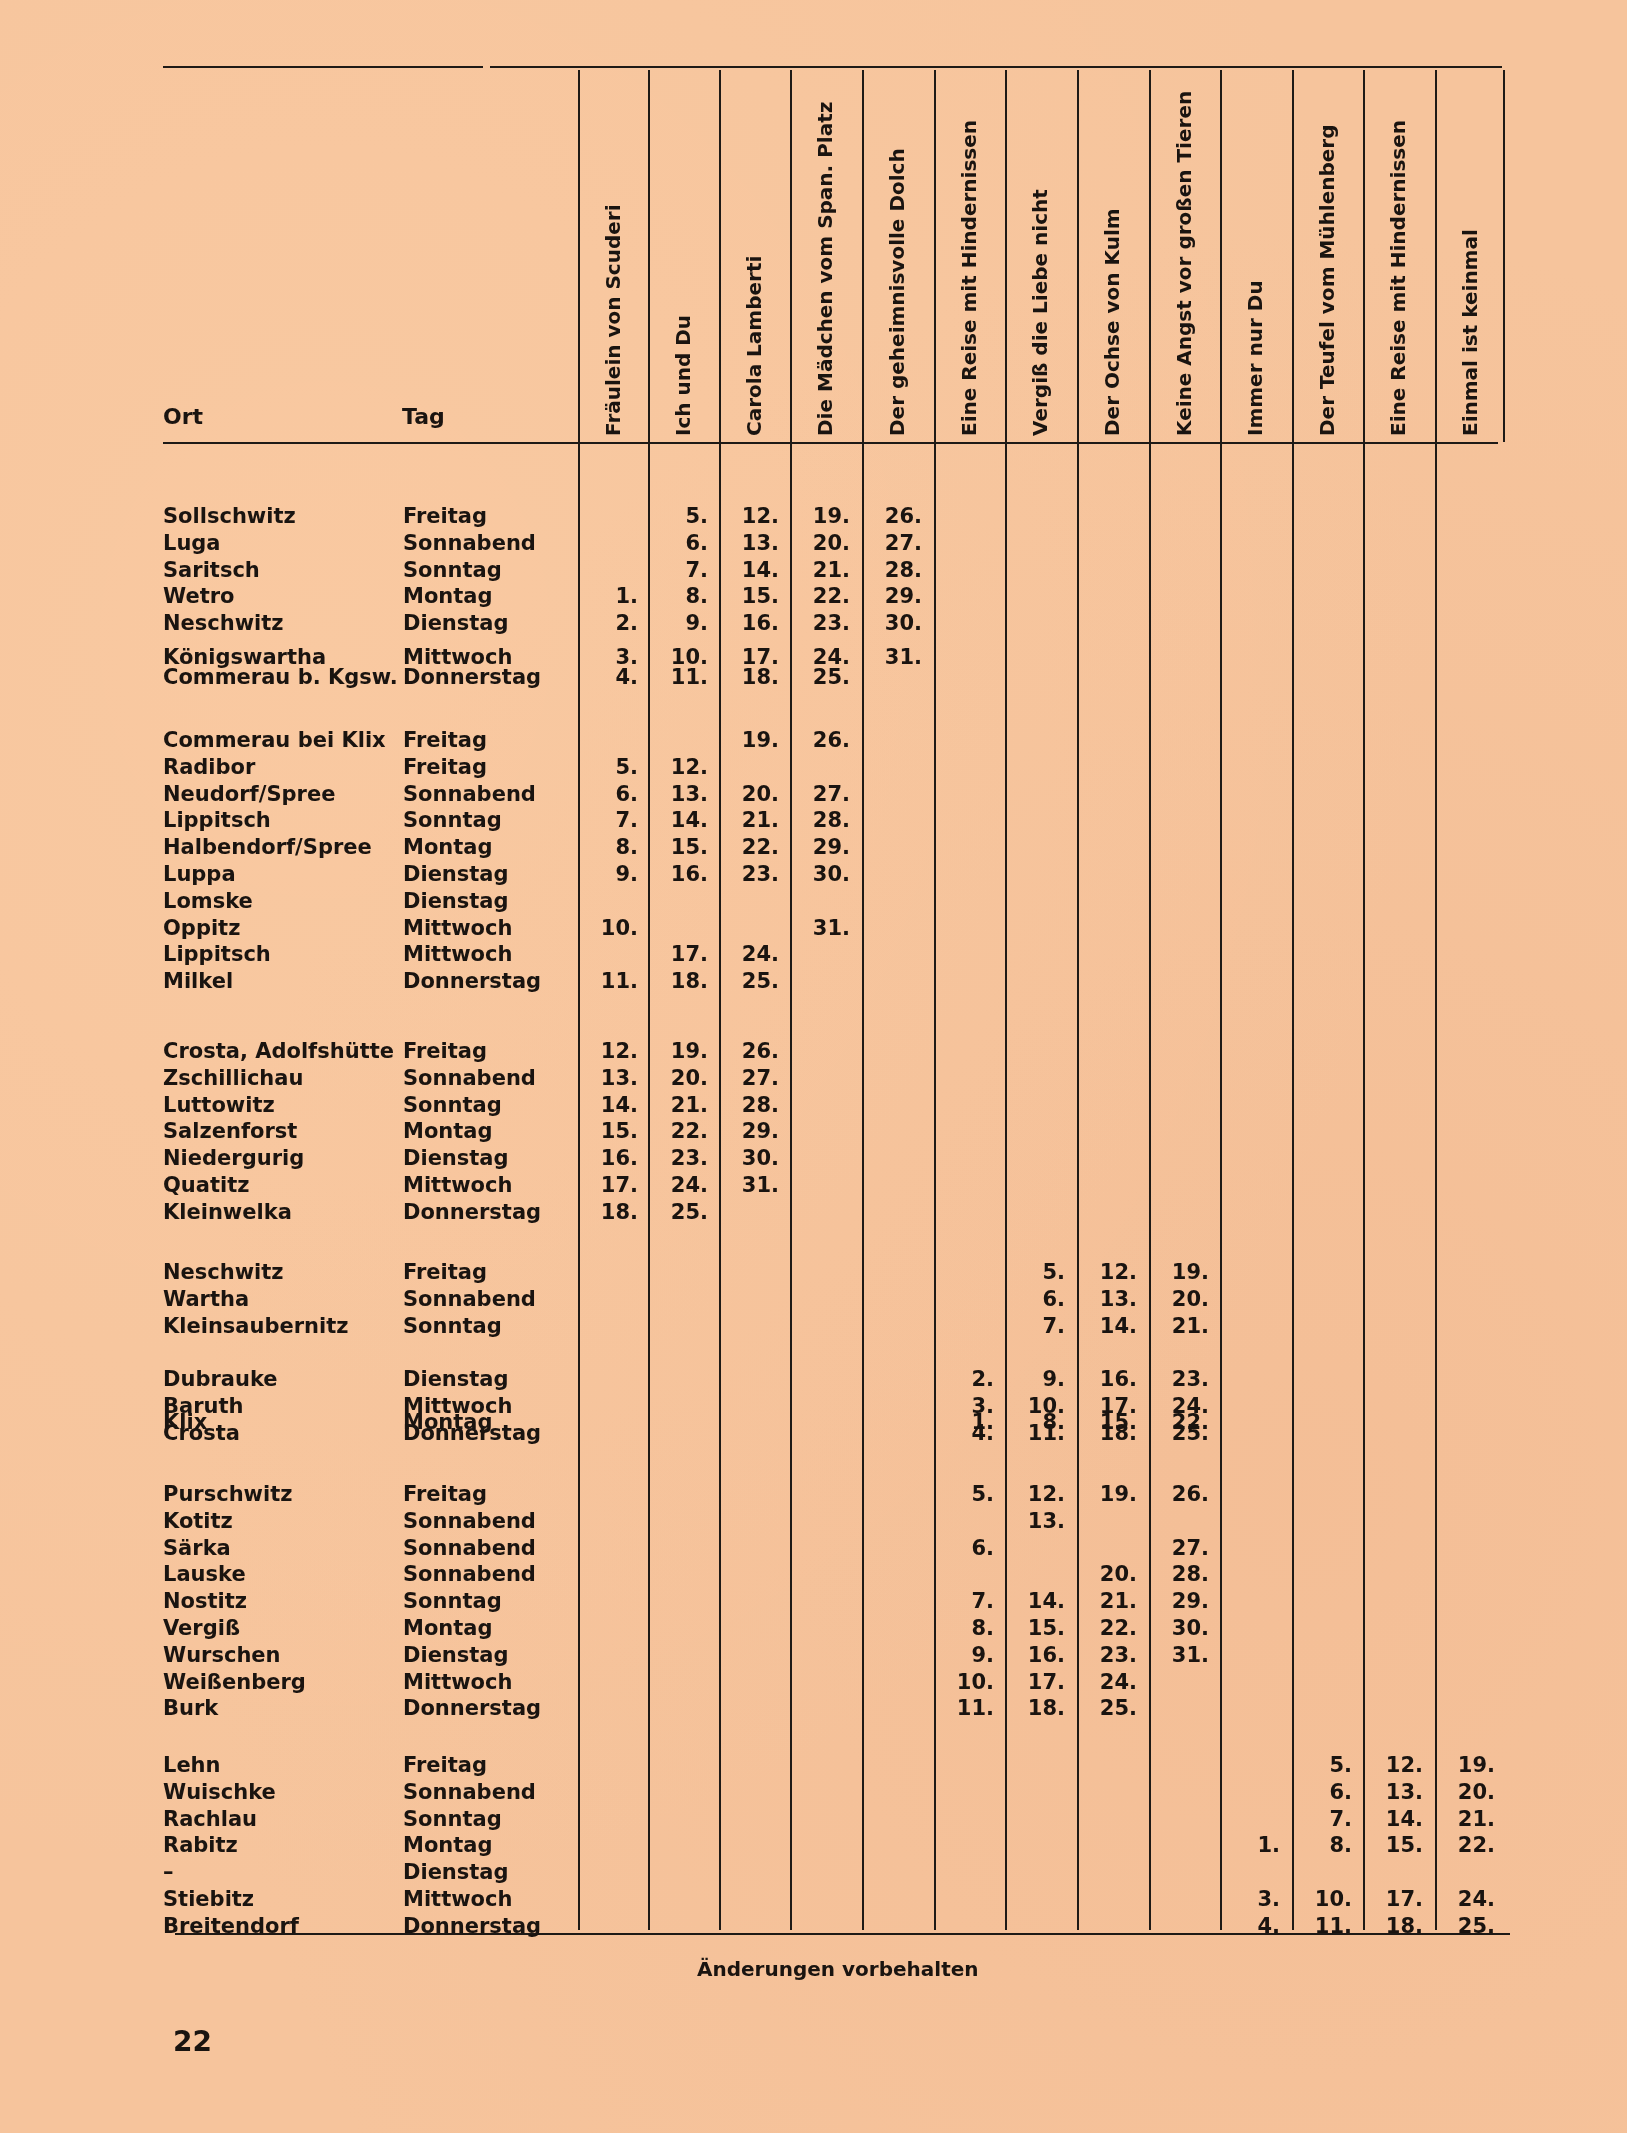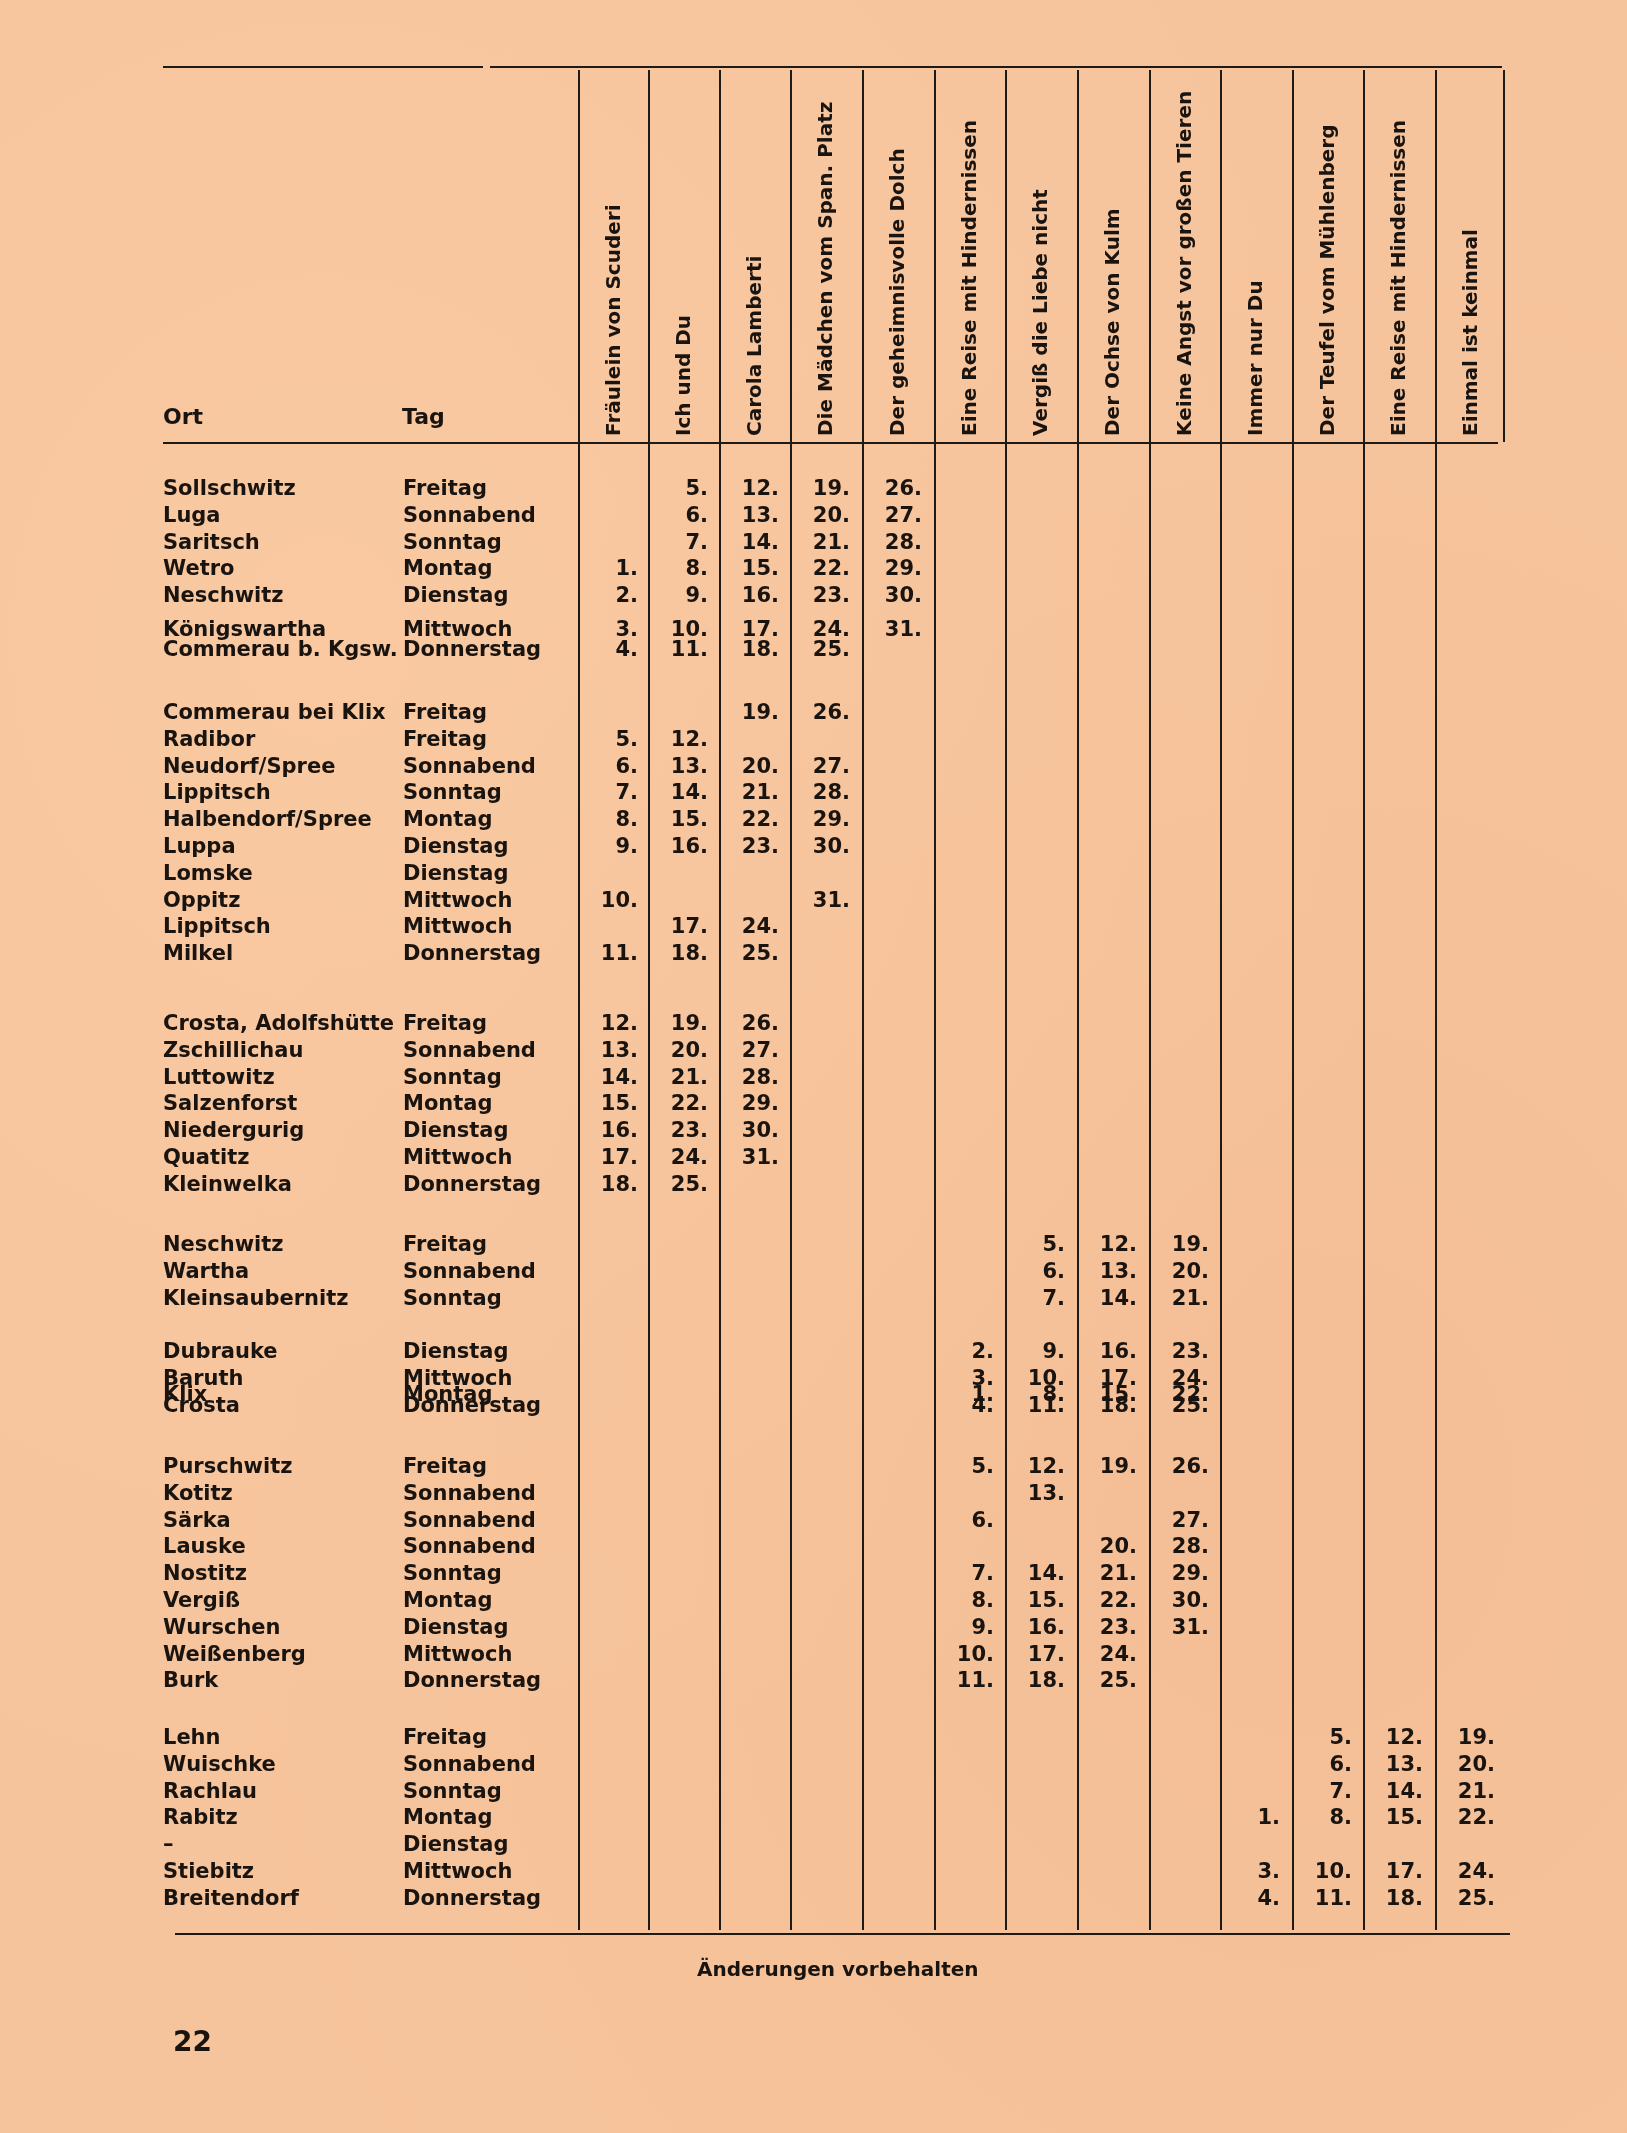--- a/index.html
+++ b/index.html
@@ -29,21 +29,21 @@
   .col-head {
     position: absolute; top: 70px; height: 366px; width: 70px;
   }
   .col-head span {
     position: absolute; left: 50%; bottom: 0;
     transform-origin: left bottom;
     transform: translateX(12px) rotate(-90deg);
     white-space: nowrap; font-size: 20px; font-weight: bold;
   }
 
-  .row { position: absolute; left: 0; height: 27px; width: 1627px; font-size: 21px; font-weight: bold; }
+  .row { position: absolute; left: 0; height: 27px; width: 1627px; font-size: 21px; font-weight: bold; margin-top: 28px; }
   .row .ort { position: absolute; left: 163px; top: 0; white-space: nowrap; }
   .row .tag { position: absolute; left: 403px; top: 0; white-space: nowrap; }
   .row .cell { position: absolute; top: 0; width: 58px; text-align: right; }
 
   .footer-note { position: absolute; top: 1957px; left: 697px; font-size: 20px; font-weight: bold; }
   .page-num { position: absolute; top: 2025px; left: 173px; font-size: 28px; font-weight: bold; }
 </style>
 </head>
 <body>
 

